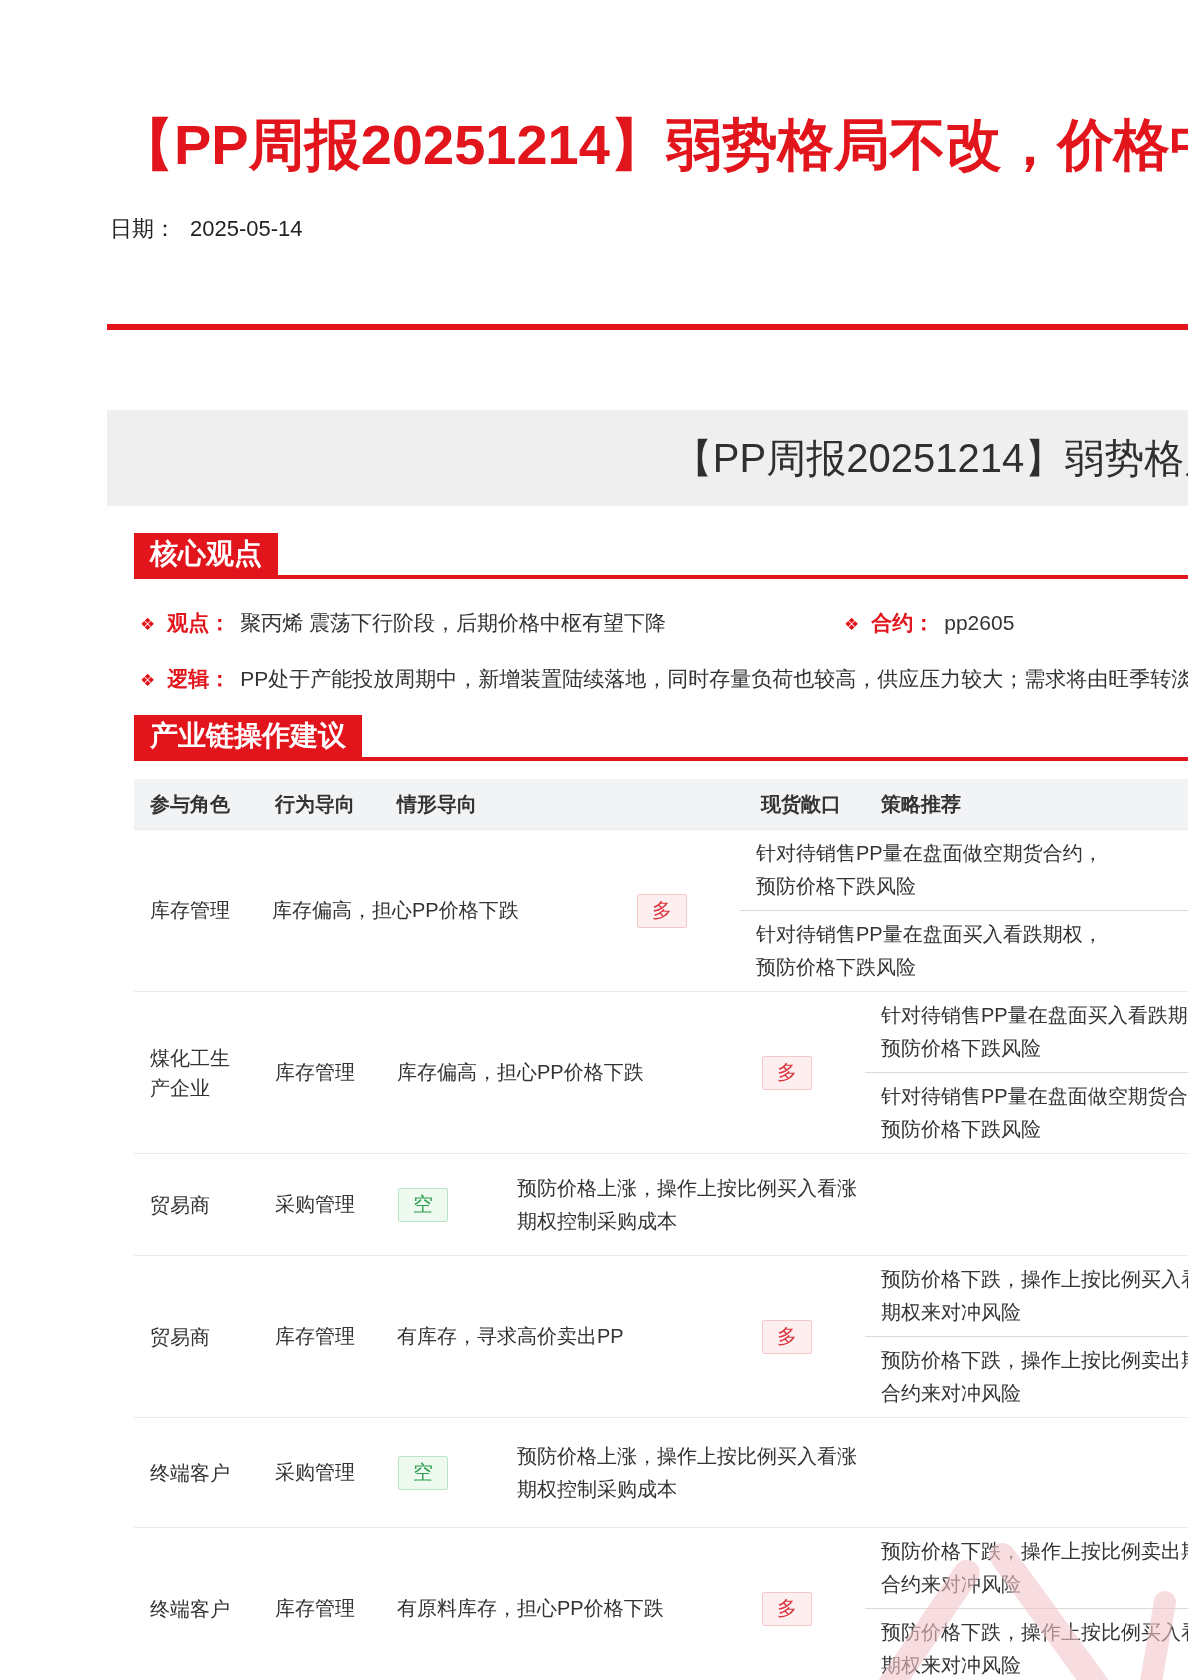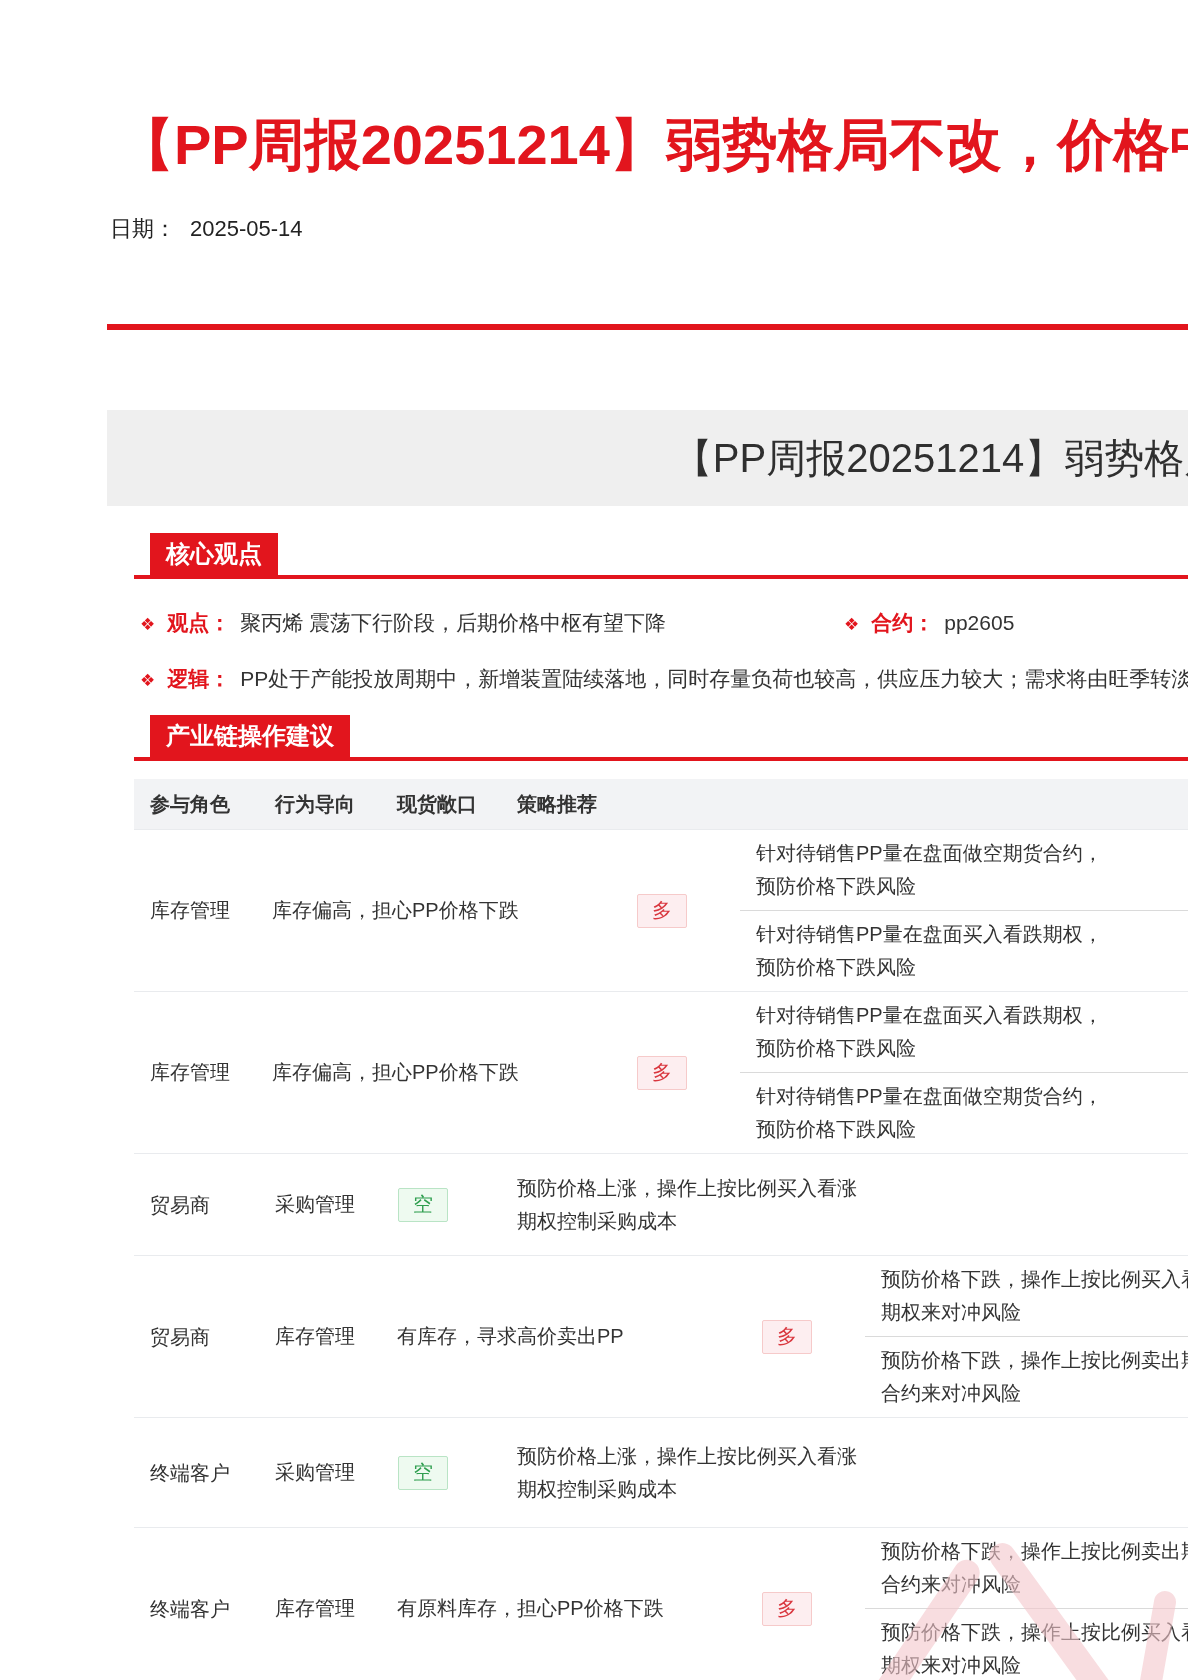--- a/index.html
+++ b/index.html
@@ -19,22 +19,22 @@
 
   .top-rule{margin:80px 0 0 107px;width:2043px;height:6px;background:var(--red);}
 
   .banner{margin:80px 0 0 107px;width:2043px;height:96px;background:#efefef;
           display:flex;align-items:center;justify-content:center;}
   .banner-text{font-size:40px;color:#2f2f2f;white-space:nowrap;}
 
   .section{margin-left:134px;}
   .section-head{margin-top:27px;width:2016px;border-bottom:4px solid var(--red);}
   .section-head.second{margin-top:18px;}
-  .badge-label{display:inline-block;background:var(--red);color:#fff;font-size:24px;
-               font-weight:bold;line-height:26px;padding:8px 16px;white-space:nowrap;margin-left:16px;}
+  .badge-label{display:inline-block;background:var(--red);color:#fff;font-size:28px;
+               font-weight:bold;line-height:26px;padding:8px 16px;white-space:nowrap;}
 
   .bullets{position:relative;margin-top:28px;width:2016px;}
   .bullet-line{font-size:21px;line-height:32px;white-space:nowrap;color:#333;}
   .bullet-line.second{margin-top:22px;}
   .bullet-contract{position:absolute;left:704px;top:0;}
   .bullet-icon{color:var(--red);font-size:17px;margin:0 12px 0 6px;}
   .bullet-label{color:var(--red);font-weight:bold;margin-right:10px;}
 
   .ops-table{margin-top:18px;width:2016px;font-size:20px;}
   .t-header{height:50px;background:#f2f3f5;display:flex;align-items:center;
@@ -105,20 +105,21 @@
       </div>
 
       <div class="section-head second">
         <span class="badge-label">产业链操作建议</span>
       </div>
 
       <div class="ops-table">
         <div class="t-header">
           <div class="c1">参与角色</div>
           <div class="c2">行为导向</div>
+          <div class="c3">情形导向</div>
           <div class="c4">现货敞口</div>
           <div class="c5">策略推荐</div>
         </div>
 
         <div class="t-row h160">
           <div class="c2">库存管理</div>
           <div class="c3">库存偏高，担心PP价格下跌</div>
           <div class="c4">
             <span class="exposure-badge long">多</span>
           </div>
@@ -128,20 +129,21 @@
               <div class="s-line">预防价格下跌风险</div>
             </div>
             <div class="sub">
               <div class="s-line">针对待销售PP量在盘面买入看跌期权，</div>
               <div class="s-line">预防价格下跌风险</div>
             </div>
           </div>
         </div>
 
         <div class="t-row h160">
+          <div class="c1">煤化工生产企业</div>
           <div class="c2">库存管理</div>
           <div class="c3">库存偏高，担心PP价格下跌</div>
           <div class="c4">
             <span class="exposure-badge long">多</span>
           </div>
           <div class="c5">
             <div class="sub divided">
               <div class="s-line">针对待销售PP量在盘面买入看跌期权，</div>
               <div class="s-line">预防价格下跌风险</div>
             </div>

